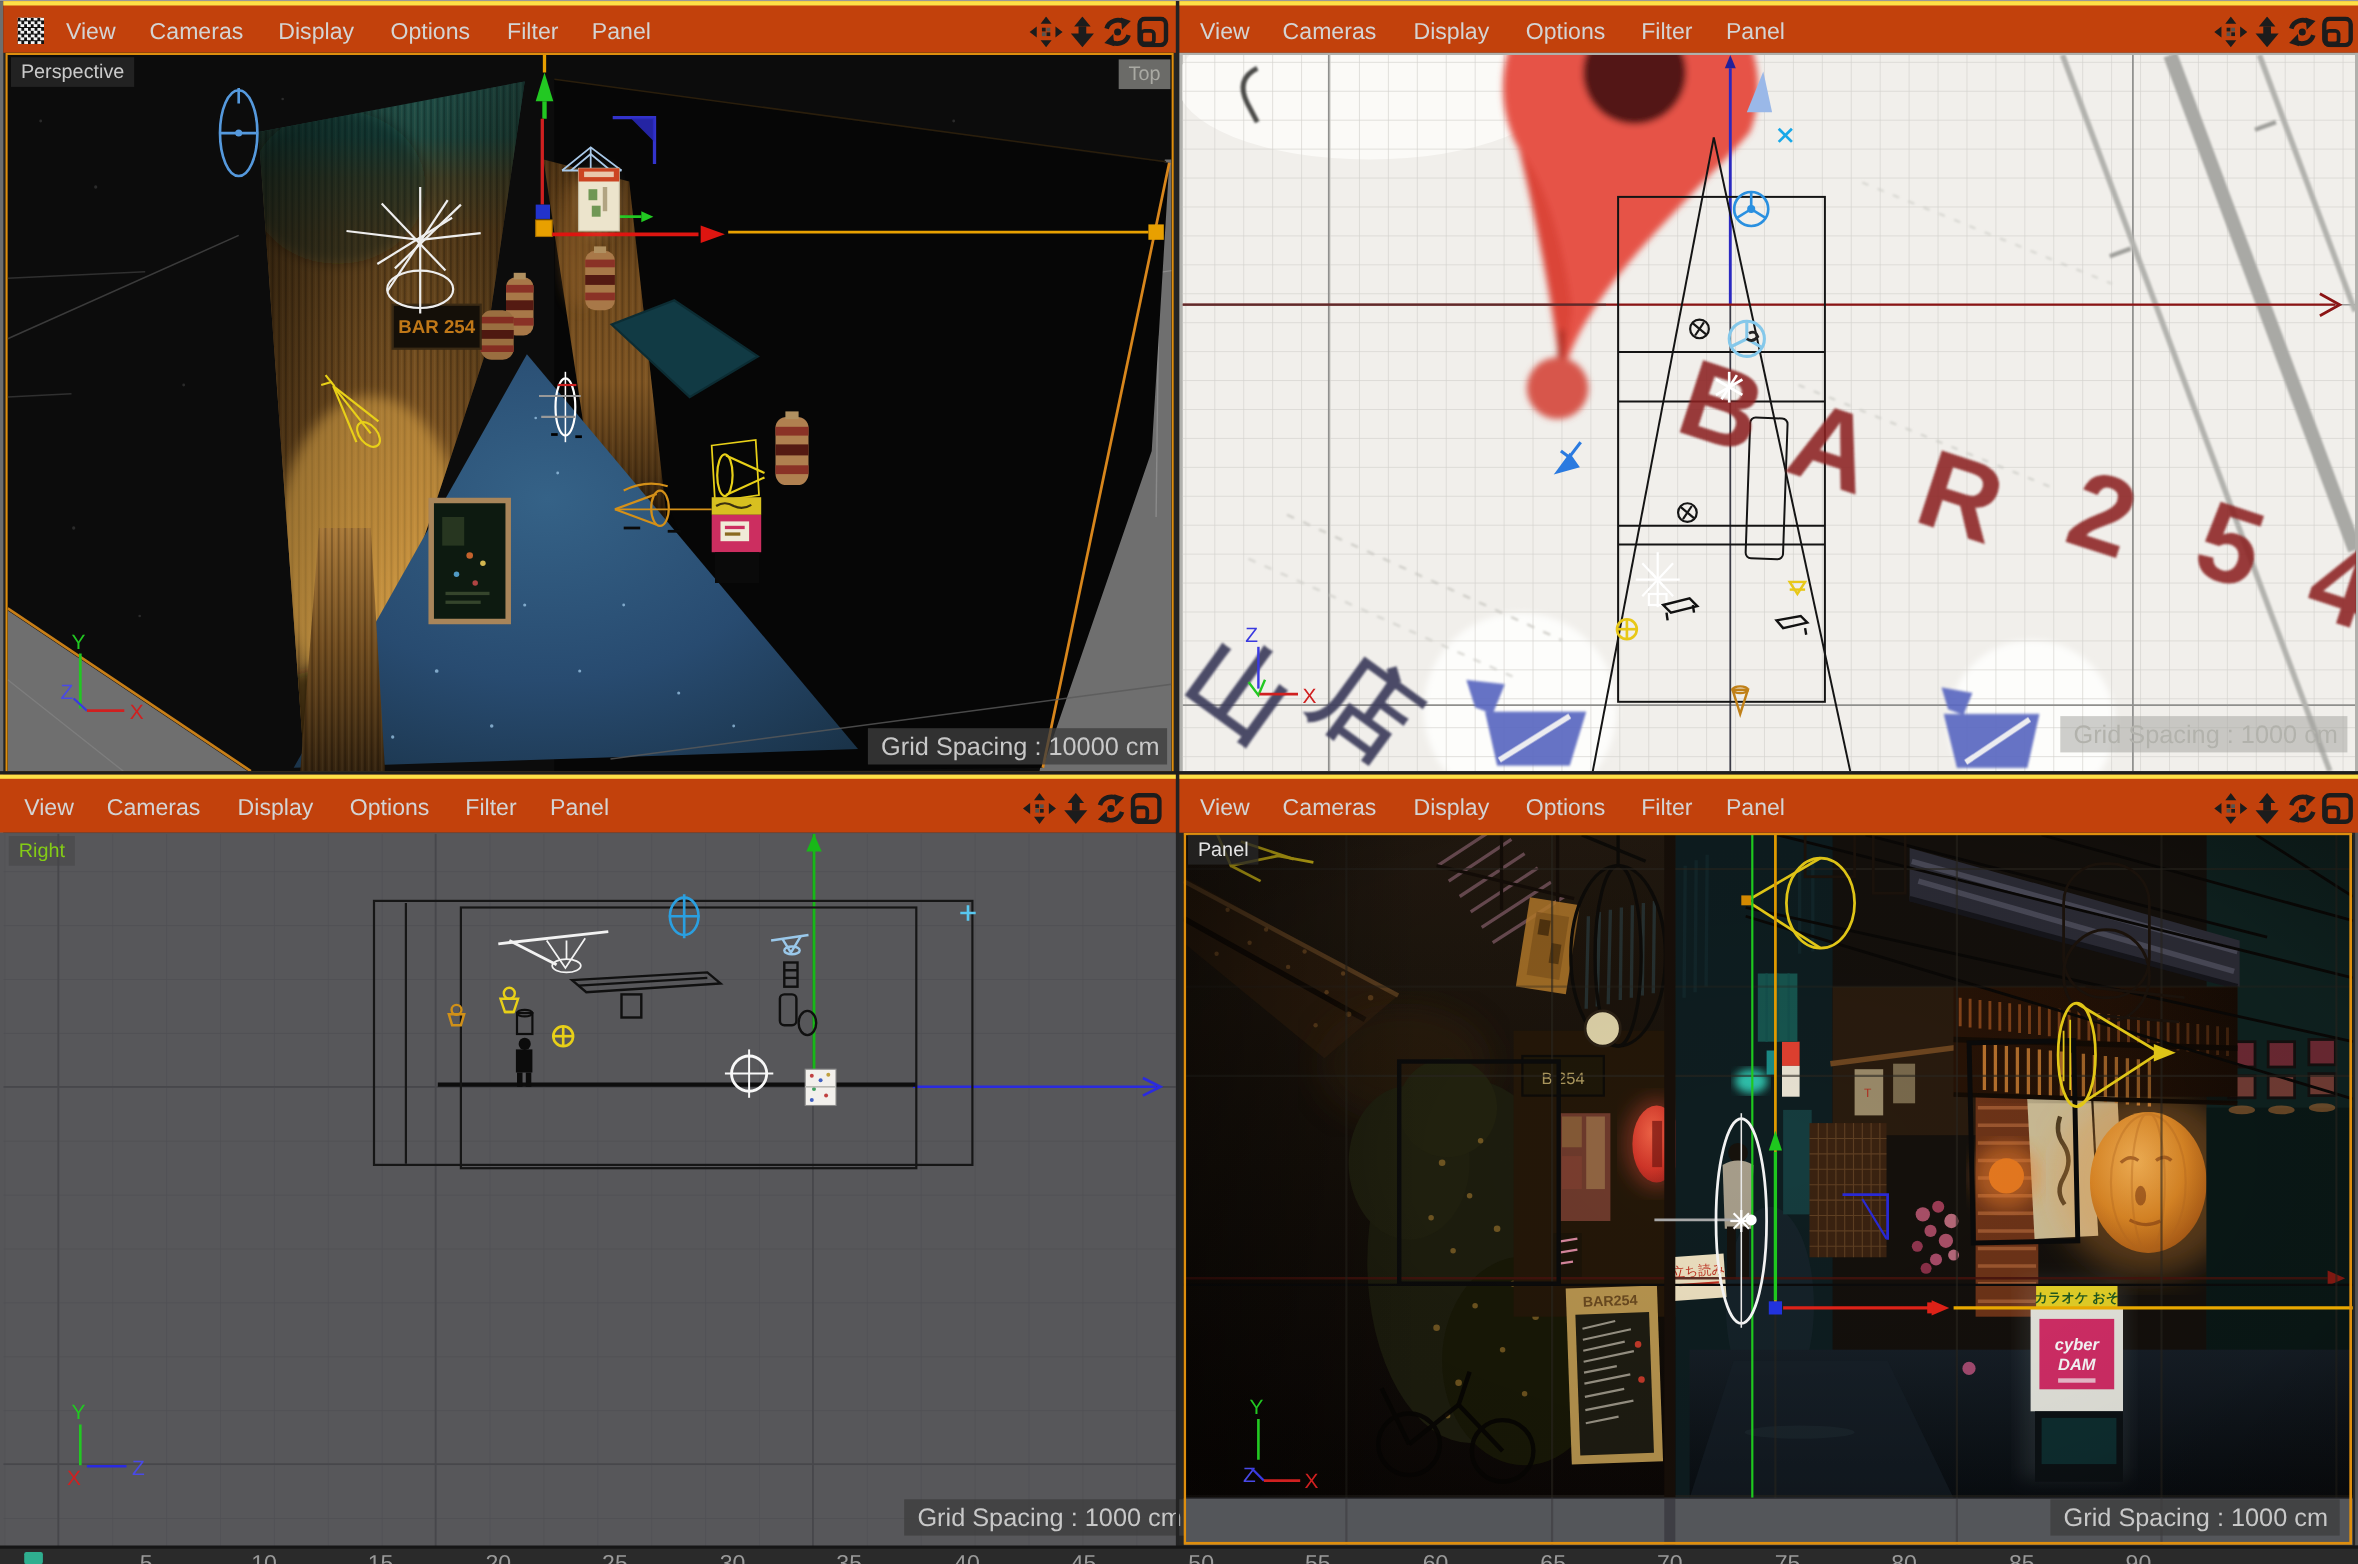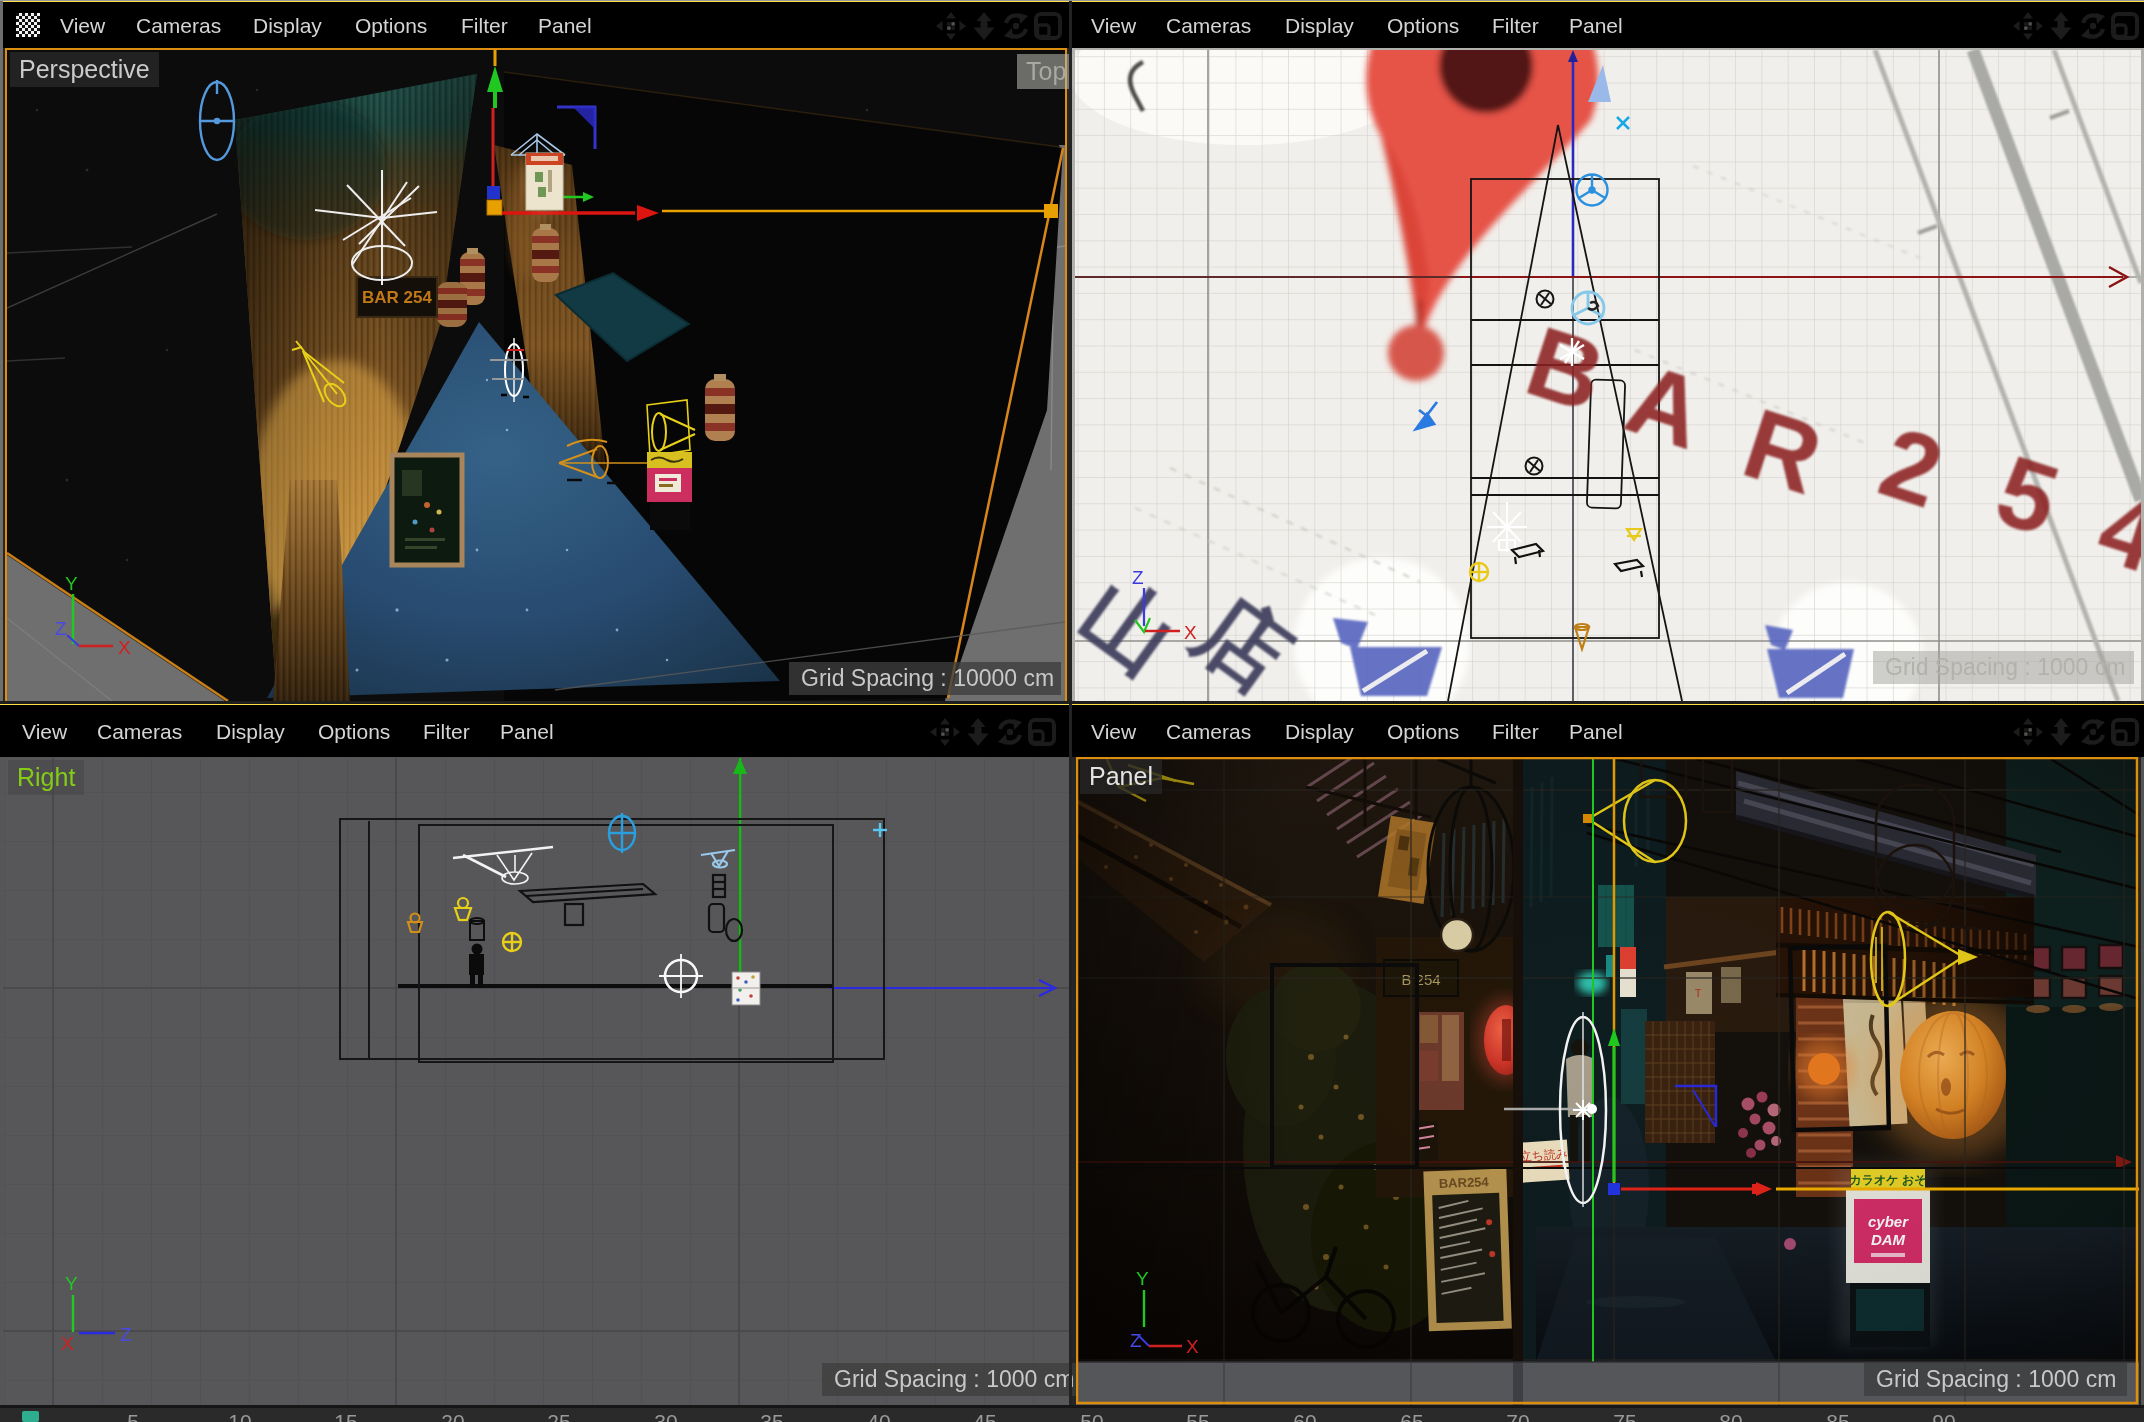--- a/index.html
+++ b/index.html
@@ -1,19 +1,19 @@
 <!DOCTYPE html>
 <html><head><meta charset="utf-8"><style>
 html,body{margin:0;padding:0;width:2144px;height:1422px;background:#262626;overflow:hidden}
 *{box-sizing:border-box}
 body{font-family:"Liberation Sans",sans-serif;position:relative}
 .abs{position:absolute}
-.menubar{position:absolute;height:47px;background:#000000;border-top:1px solid #fde047}
+.menubar{position:absolute;height:47px;background:#c2410c;border-top:4px solid #fde047}
 .mi{position:absolute;top:12px;font-size:21px;color:#d4d4d4;white-space:nowrap}
-.vlabel{position:absolute;font-size:25px;padding:3px 9px;white-space:nowrap}
+.vlabel{position:absolute;font-size:18px;padding:3px 9px;white-space:nowrap}
 .gridlab{position:absolute;font-size:23px;color:#c8c8c8;background:rgba(62,62,62,.78);padding:3px 12px;white-space:nowrap}
 .icons{position:absolute;top:10px;height:28px}
 svg{position:absolute;display:block}
 </style></head>
 <body>
 <svg width="0" height="0" style="position:absolute">
 <defs>
 <g id="vicons" fill="#1c1c1c" stroke="none">
  <path d="M18,0 L13,6.5 L23,6.5 Z M18,28 L13,21.5 L23,21.5 Z M3,14 L9.5,9 L9.5,19 Z M33,14 L26.5,9 L26.5,19 Z"></path>
  <rect x="14.2" y="10.2" width="3.4" height="3.4"></rect>

